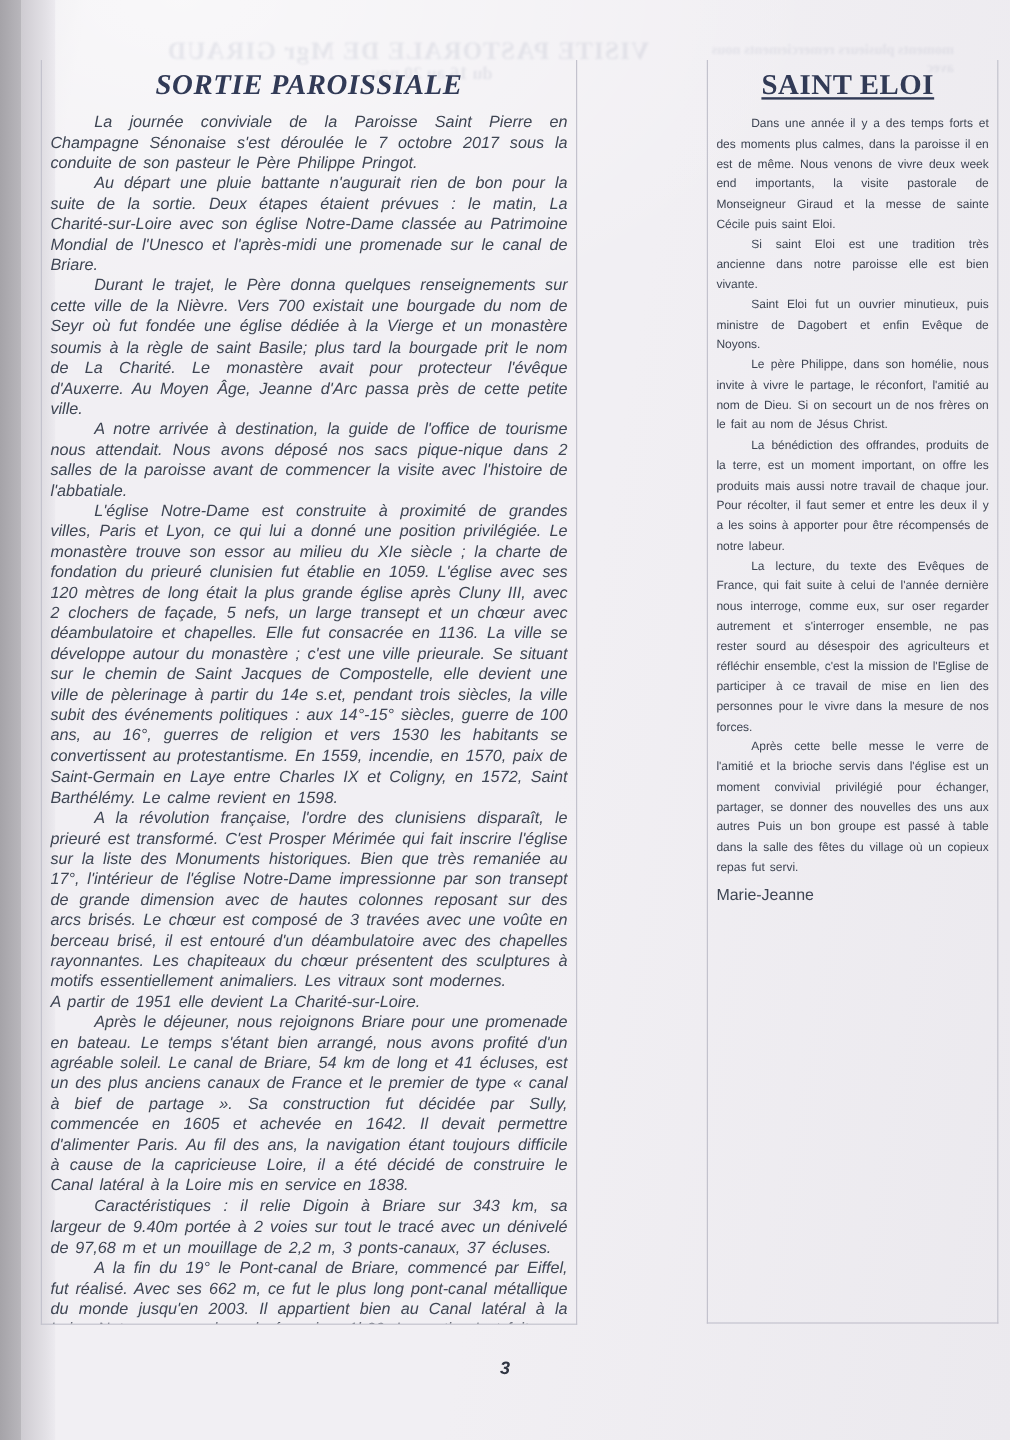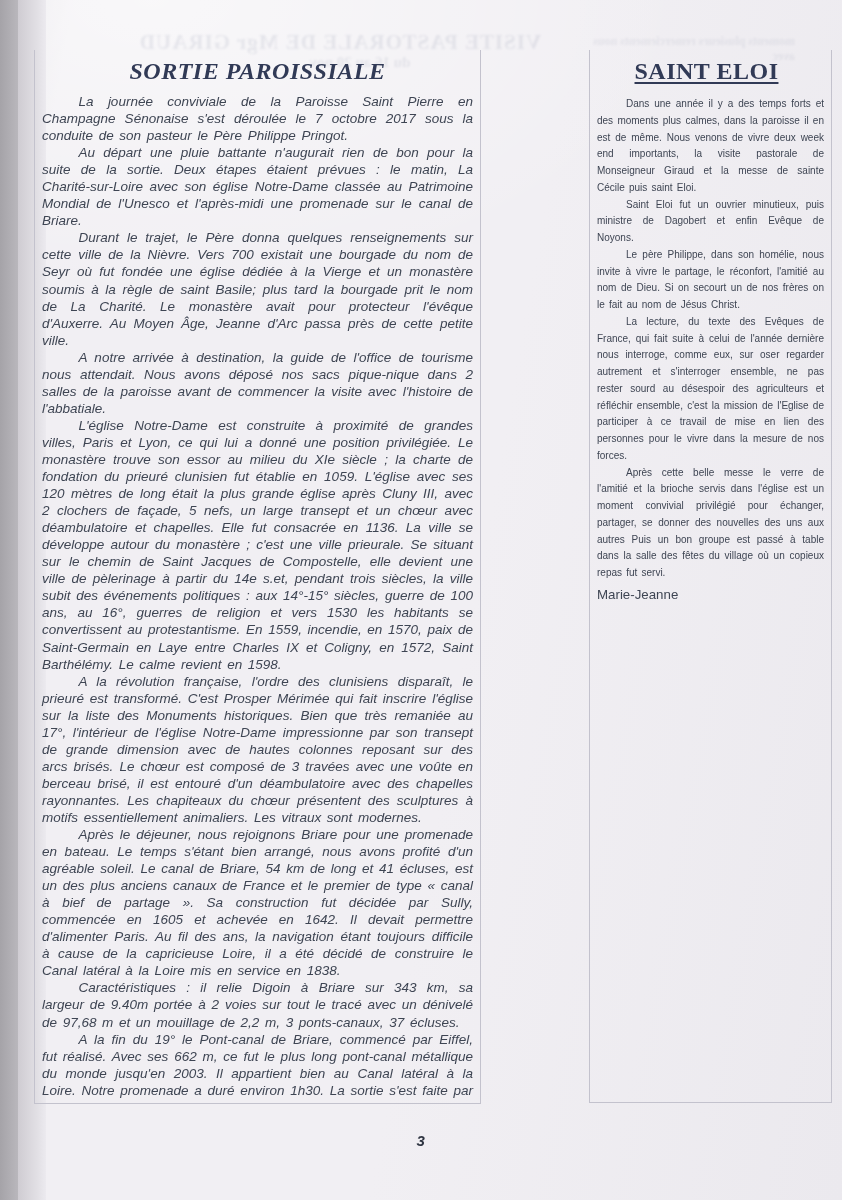--- a/index.html
+++ b/index.html
@@ -105,32 +105,35 @@
 
 <div class="article article-left">
   <div class="article-title">SORTIE PAROISSIALE</div>
   <div class="article-body">
       <p class="para">La journée conviviale de la Paroisse Saint Pierre en Champagne Sénonaise s'est déroulée le 7 octobre 2017 sous la conduite de son pasteur le Père Philippe Pringot.</p>
       <p class="para">Au départ une pluie battante n'augurait rien de bon pour la suite de la sortie. Deux étapes étaient prévues : le matin, La Charité-sur-Loire avec son église Notre-Dame classée au Patrimoine Mondial de l'Unesco  et l'après-midi une promenade sur le canal de Briare.</p>
       <p class="para">Durant le trajet, le Père donna quelques renseignements sur cette ville de la Nièvre. Vers 700 existait une bourgade du nom de Seyr où fut fondée une église dédiée à la Vierge et un monastère soumis à la règle de saint Basile; plus tard la bourgade prit le nom de La Charité. Le  monastère avait pour protecteur l'évêque d'Auxerre. Au Moyen Âge, Jeanne d'Arc passa près de cette petite ville.</p>
       <p class="para">A notre arrivée à destination, la guide de l'office de tourisme nous attendait. Nous avons déposé nos sacs pique-nique dans 2 salles de la paroisse avant de commencer la visite avec l'histoire de l'abbatiale.</p>
       <p class="para">L'église Notre-Dame est construite à proximité de grandes villes, Paris et Lyon, ce qui lui a donné une position privilégiée. Le monastère trouve son essor au milieu du XIe siècle ; la charte de fondation du prieuré clunisien fut établie en 1059. L'église avec ses 120 mètres de long était la plus grande église après Cluny III, avec 2 clochers de façade, 5 nefs, un large transept et un chœur avec déambulatoire et chapelles. Elle fut consacrée en 1136. La ville se développe autour du monastère ; c'est une ville prieurale. Se situant sur le chemin de Saint Jacques de Compostelle, elle devient une ville de pèlerinage à partir du 14e s.et, pendant trois siècles, la ville subit des événements politiques : aux 14°-15° siècles, guerre de 100 ans, au 16°, guerres de religion et vers 1530 les habitants se convertissent au protestantisme. En 1559, incendie, en 1570, paix de Saint-Germain en Laye entre Charles IX et Coligny, en 1572, Saint Barthélémy. Le calme revient en 1598.</p>
       <p class="para">A la révolution française, l'ordre des clunisiens disparaît, le prieuré est transformé. C'est Prosper Mérimée qui fait inscrire l'église sur la liste des Monuments historiques. Bien que très remaniée au 17°, l'intérieur de l'église Notre-Dame impressionne par son transept de grande dimension avec de hautes colonnes reposant sur des arcs brisés. Le chœur est composé de 3 travées avec une voûte en berceau brisé, il est entouré d'un déambulatoire avec des chapelles rayonnantes. Les chapiteaux du chœur présentent des sculptures à motifs essentiellement animaliers. Les vitraux sont modernes.</p>
+      <p class="para flush">A partir de 1951 elle devient La Charité-sur-Loire.</p>
       <p class="para">Après le déjeuner, nous rejoignons Briare pour une promenade en bateau. Le temps s'étant bien arrangé, nous avons profité d'un agréable soleil. Le canal de Briare, 54 km de long et 41 écluses,  est un des plus anciens canaux de France et le premier de type « canal à bief de partage ». Sa construction fut décidée par Sully, commencée en 1605 et achevée en 1642.  Il devait permettre d'alimenter Paris. Au fil des ans, la navigation étant toujours difficile à cause de la capricieuse Loire, il a été décidé de construire le Canal latéral à la Loire mis en service en 1838.</p>
       <p class="para">Caractéristiques : il relie Digoin à Briare sur 343 km, sa largeur de 9.40m portée à 2 voies sur tout le tracé avec un dénivelé de 97,68 m et un mouillage de 2,2 m, 3 ponts-canaux, 37 écluses.</p>
       <p class="para">A la fin du 19° le Pont-canal de Briare, commencé par Eiffel, fut réalisé. Avec ses 662 m, ce fut le plus long pont-canal métallique du monde jusqu'en 2003. Il appartient bien au Canal latéral à la Loire. Notre promenade a duré environ 1h30. La sortie s'est faite par le port de commerce, passage de l'écluse de la Cognardière et poursuite jusqu'à la Trézée où on a fait demi-tour. Nouveau passage de l'écluse, poursuite de la promenade jusqu'au Pont-Canal et retour au port du commerce.  Lors du passage de l'écluse, la durée de la montée dure 6mn, tout est commandé par ordinateur. Toutes les écluses sont situées sur la Canal latéral à la Loire.   Après un passage par la Péniche souvenirs, nous avons regagné le car pour le retour vers nos villages respectifs.</p>
     </div>
 
 </div>
 
 <div class="article article-right">
   <div class="article-title"><span class="underlined">SAINT ELOI</span></div>
   <div class="article-body">
       <p class="para">Dans une année il y a des temps forts et des moments plus calmes, dans la paroisse il en est de même. Nous venons de vivre deux week end importants, la visite pastorale de Monseigneur Giraud et la messe de sainte Cécile puis saint Eloi.</p>
+      <p class="para">Si saint Eloi est une tradition très ancienne dans notre paroisse elle est bien vivante.</p>
       <p class="para">Saint Eloi fut un ouvrier minutieux, puis ministre de Dagobert et enfin Evêque de Noyons.</p>
       <p class="para">Le père Philippe, dans son homélie, nous invite à vivre le partage, le réconfort, l'amitié au nom de Dieu. Si on secourt un de nos frères on le fait au nom de Jésus Christ.</p>
+      <p class="para">La bénédiction des offrandes, produits de la terre, est un moment important, on offre les produits mais aussi notre travail de chaque jour. Pour récolter, il faut semer et entre les deux il y a les soins à apporter pour être récompensés de notre labeur.</p>
       <p class="para">La lecture, du texte des Evêques de France, qui fait suite à celui de l'année dernière nous interroge, comme eux, sur oser regarder autrement et s'interroger ensemble, ne pas rester sourd au désespoir des agriculteurs et réfléchir ensemble, c'est la mission de l'Eglise de participer à ce travail de mise en lien des personnes pour le vivre dans la mesure de nos forces.</p>
       <p class="para">Après cette belle messe le verre de l'amitié et la brioche servis dans l'église est un moment convivial privilégié pour échanger, partager, se donner des nouvelles des uns aux autres  Puis un bon groupe est passé à table dans la salle des fêtes du village où un copieux repas fut servi.</p>
     </div>
   <div class="signature">Marie-Jeanne</div>
 </div>
 
 <div class="page-number">3</div>
 
 </body></html>

